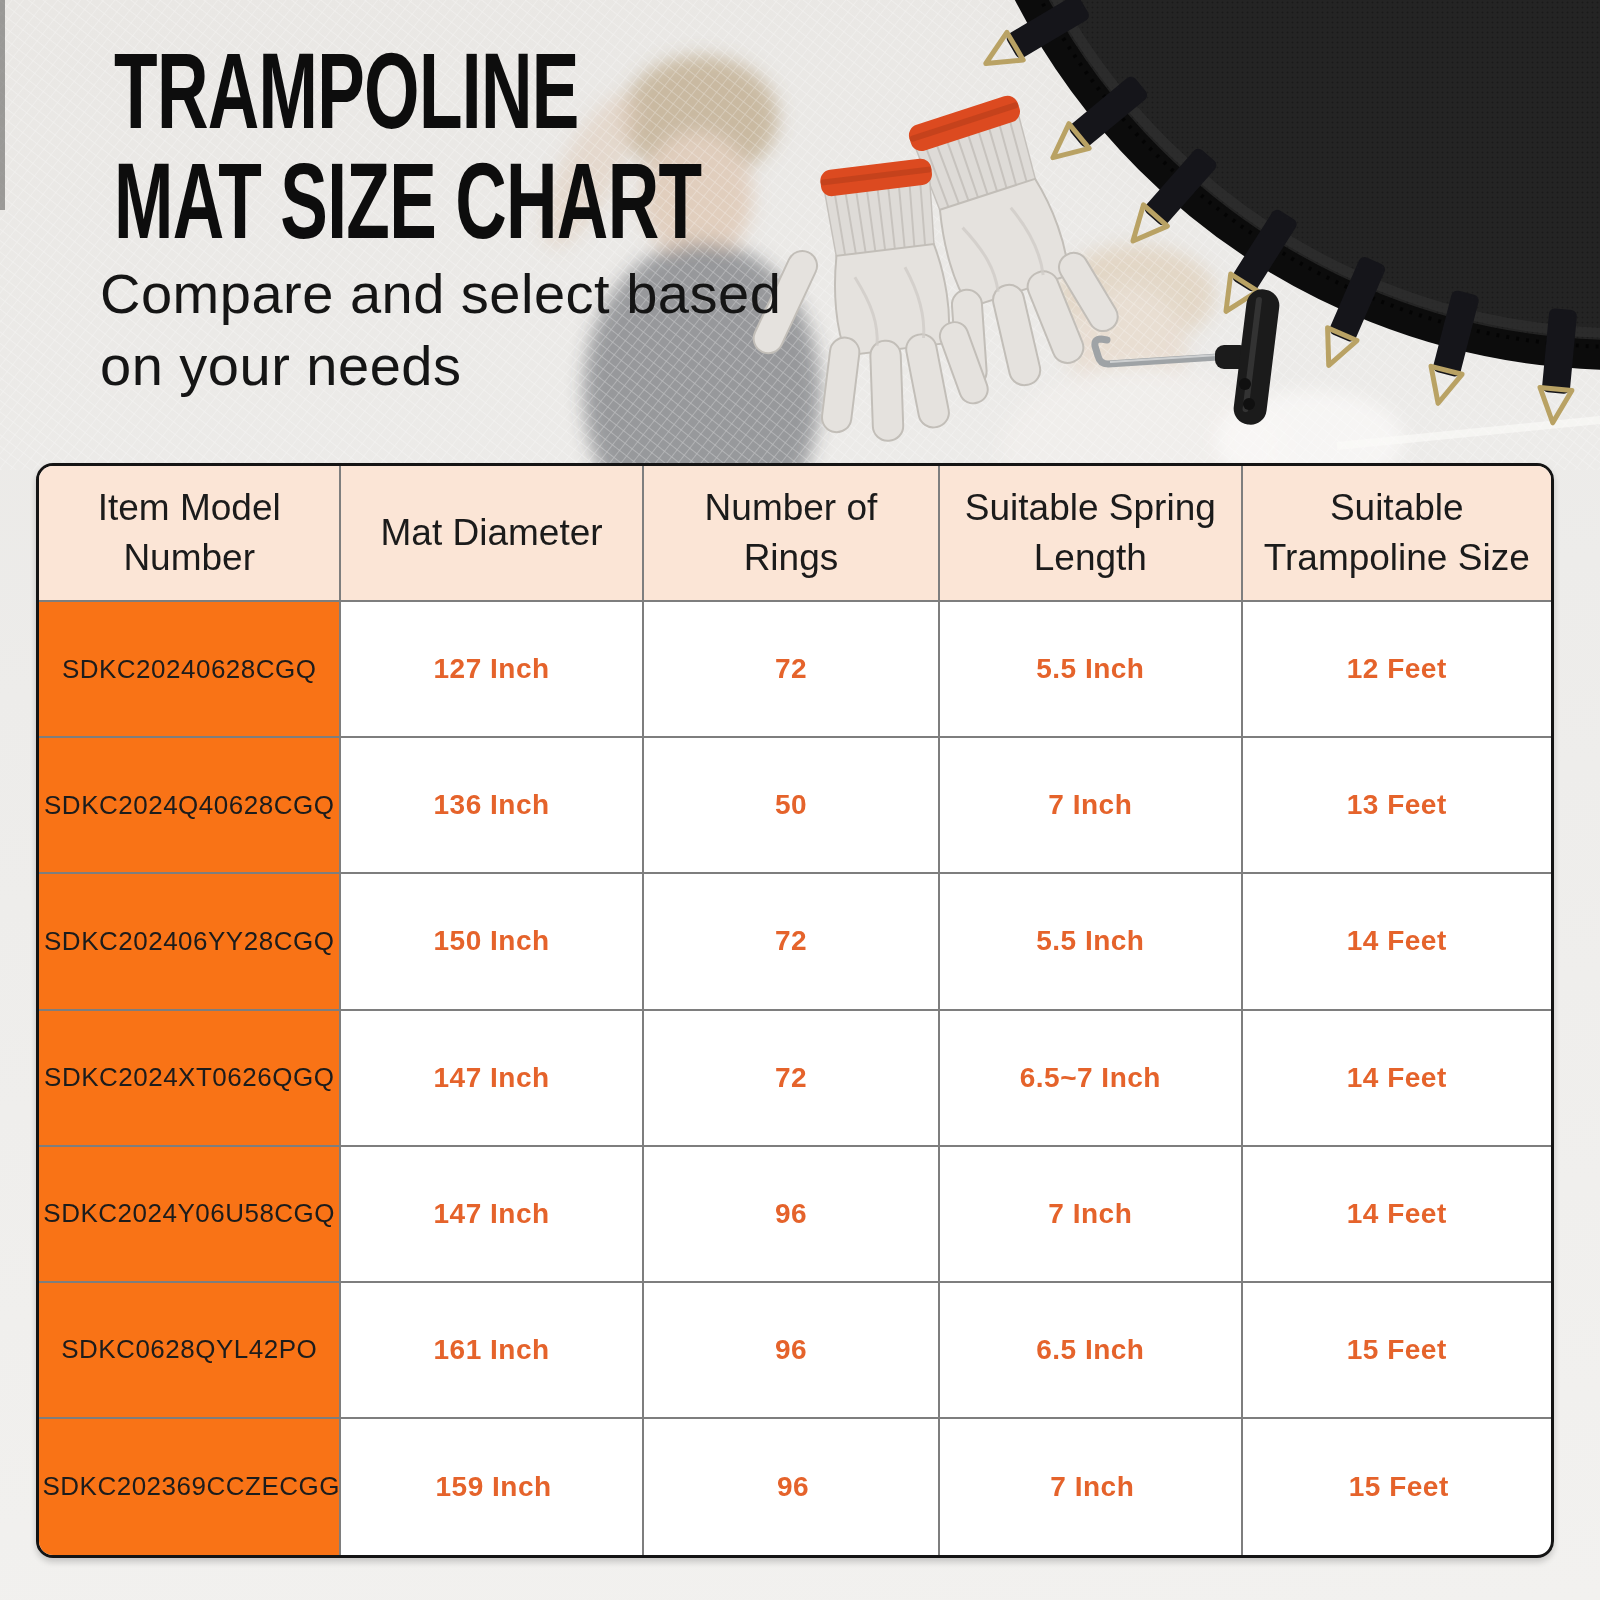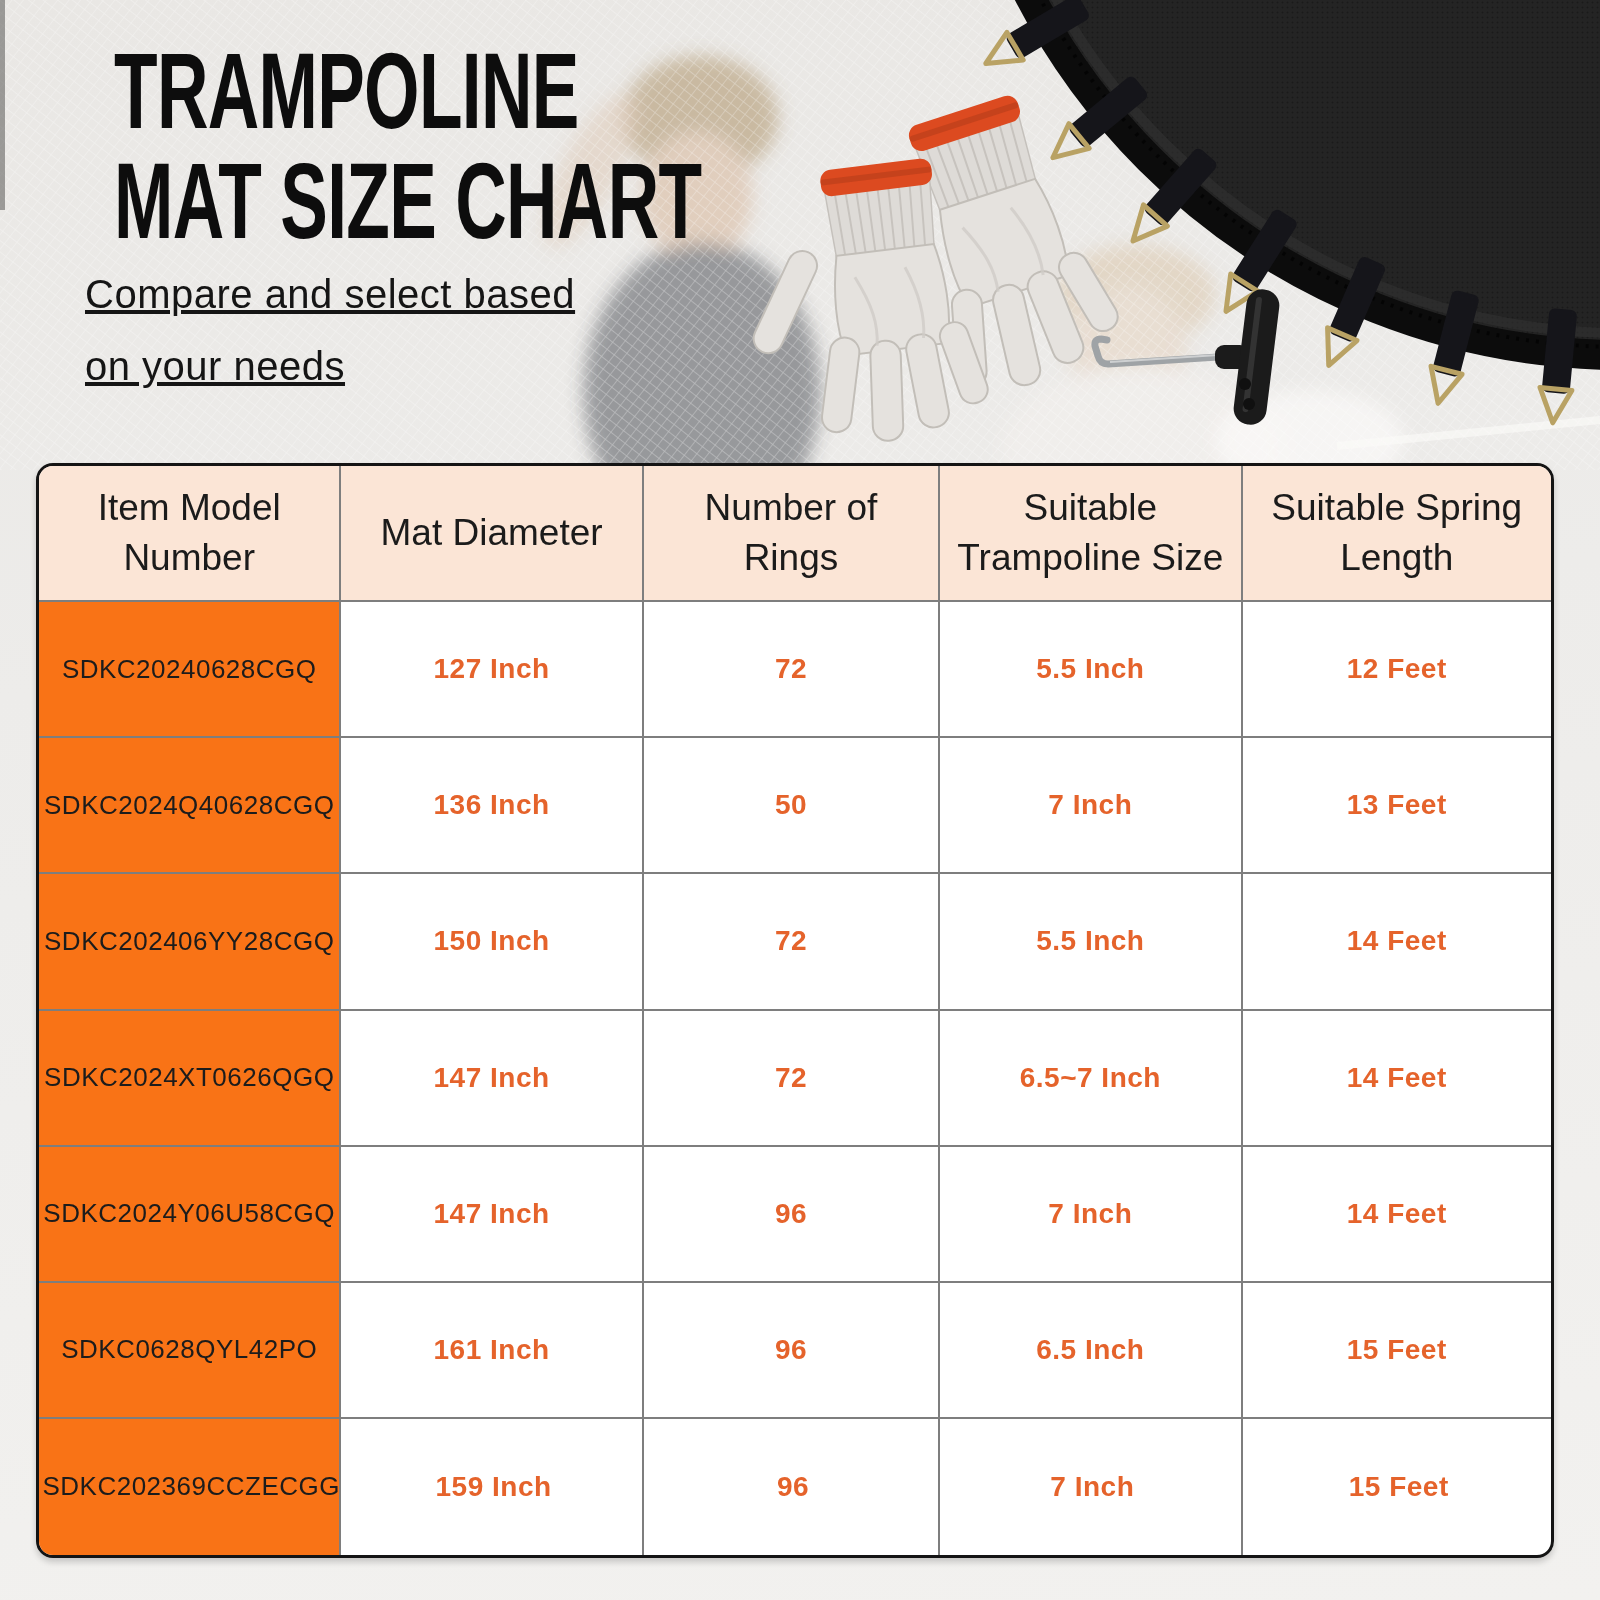--- a/index.html
+++ b/index.html
@@ -13,24 +13,23 @@
   
   .title{
     position:absolute;left:83px;top:36px;z-index:2;
     color:#0d0d0d;font-weight:800;font-size:108px;line-height:110px;margin-left:31px;
   }
   .title .cond{
     display:inline-block;transform:scaleX(.66);transform-origin:0 50%;
     white-space:nowrap;letter-spacing:-1px;
   }
   .subtitle{
-    position:absolute;left:85px;top:258px;z-index:2;
-    color:#151515;font-size:40px;line-height:72px;letter-spacing:.5px;
+    position:absolute;left:100px;top:258px;z-index:2;
+    color:#151515;font-size:56px;line-height:72px;letter-spacing:.5px;
     white-space:pre-line;
-    text-decoration:underline;
   }
   
   .tbl{
     position:absolute;left:36px;top:463px;width:1518px;height:1095px;z-index:3;
     display:grid;
     grid-template-columns:20% 20% 19.6% 20% 20.4%;
     grid-template-rows:repeat(8,1fr);
     background:#ffffff;
     border:3px solid #141414;border-radius:17px;overflow:hidden;
     box-sizing:border-box;
@@ -163,24 +162,24 @@
   </div>
   <div class="subtitle">Compare and select based
 on your needs</div>
 
   <div class="tbl">
     <div class="cell hc">Item Model
 Number</div>
     <div class="cell hc">Mat Diameter</div>
     <div class="cell hc">Number of
 Rings</div>
+    <div class="cell hc">Suitable Spring
+Length</div>
     <div class="cell hc">Suitable
 Trampoline Size</div>
-    <div class="cell hc">Suitable Spring
-Length</div>
 
     <div class="cell mc">SDKC20240628CGQ</div>
     <div class="cell vc">127 Inch</div>
     <div class="cell vc">72</div>
     <div class="cell vc">5.5 Inch</div>
     <div class="cell vc">12 Feet</div>
 
     <div class="cell mc">SDKC2024Q40628CGQ</div>
     <div class="cell vc">136 Inch</div>
     <div class="cell vc">50</div>

